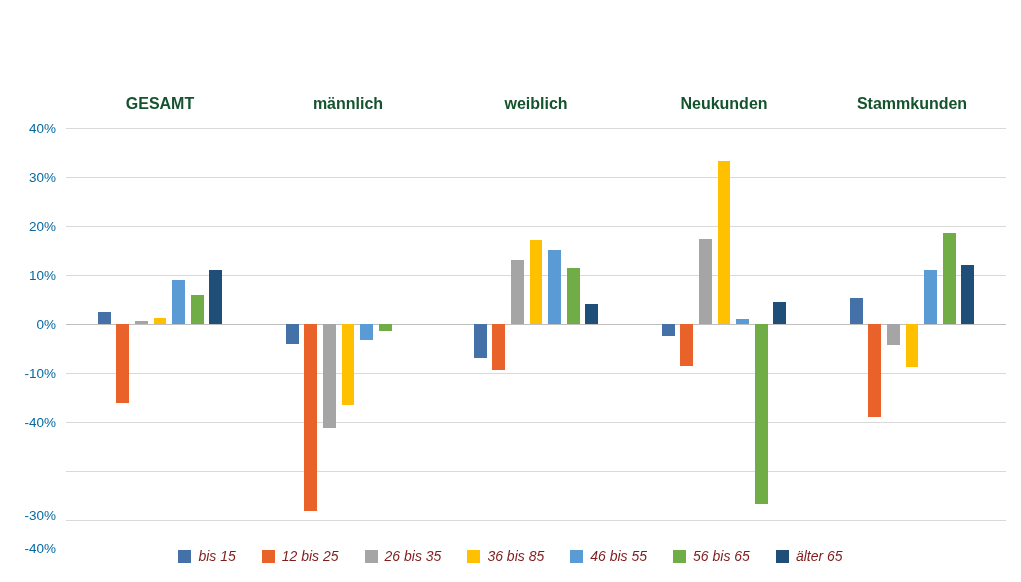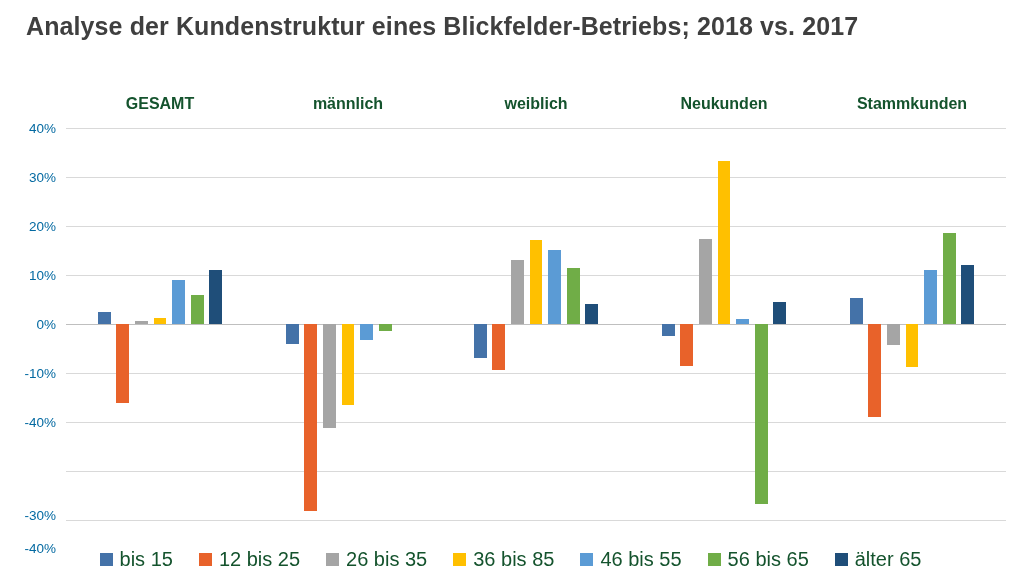--- a/index.html
+++ b/index.html
@@ -86,31 +86,31 @@
     align-items: center;
     margin: 0 13px;
   }
   .legend-swatch {
     width: 13px;
     height: 13px;
     margin-right: 7px;
     flex: none;
   }
   .legend-label {
-    font-size: 20px;
-    color: #14532d;
-    white-space: nowrap;
+    font-size: 14px;
+    color: #7f1d1d;
+    white-space: nowrap;
+    font-style: italic;
   }
 </style>
 </head>
 <body>
 
 <div id="chart-root">
 
-  <div class="chart-title">Analyse der Kundenstruktur eines Blickfelder-Betriebs; 2018 vs. 2017</div>
 
   <div class="plot" id="plot">
       <div class="gridline" style="top: 0px;"></div>
       <div class="ytick-wrap" style="top: 0px;">40%</div>
       <div class="gridline" style="top: 49px;"></div>
       <div class="ytick-wrap" style="top: 49px;">30%</div>
       <div class="gridline" style="top: 98px;"></div>
       <div class="ytick-wrap" style="top: 98px;">20%</div>
       <div class="gridline" style="top: 147px;"></div>
       <div class="ytick-wrap" style="top: 147px;">10%</div>

